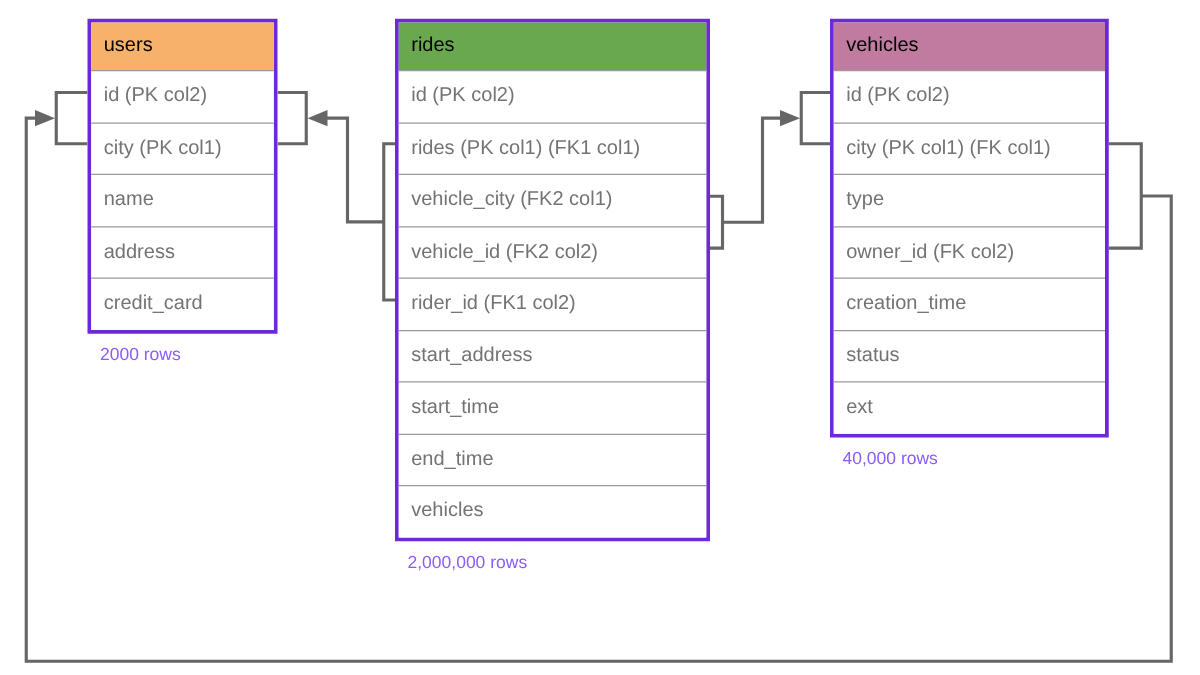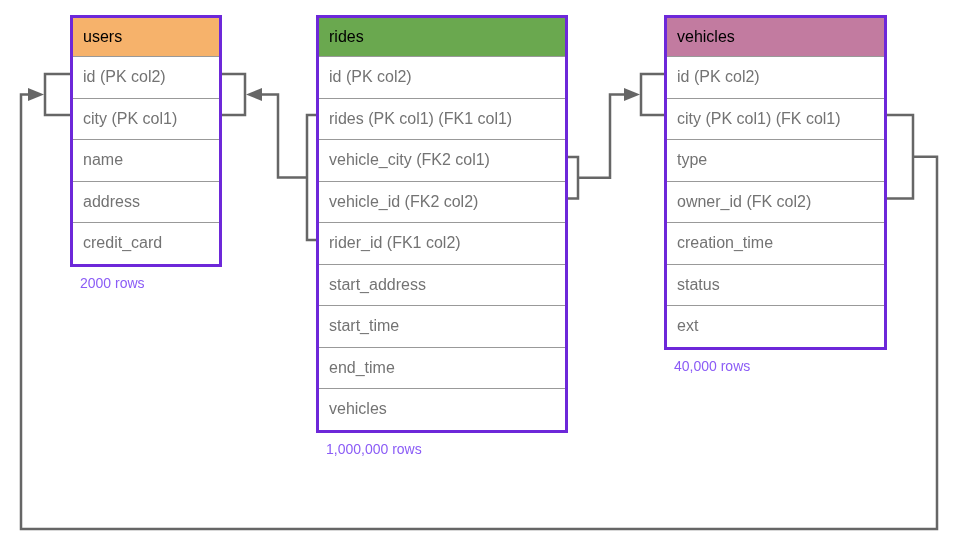--- a/index.html
+++ b/index.html
@@ -119,21 +119,21 @@
       <div class="tbl-row">id (PK col2)</div>
       <div class="tbl-row">rides (PK col1) (FK1 col1)</div>
       <div class="tbl-row">vehicle_city (FK2 col1)</div>
       <div class="tbl-row">vehicle_id (FK2 col2)</div>
       <div class="tbl-row">rider_id (FK1 col2)</div>
       <div class="tbl-row">start_address</div>
       <div class="tbl-row">start_time</div>
       <div class="tbl-row">end_time</div>
       <div class="tbl-row">vehicles</div>
     </div>
-    <div class="row-count">1,000,000 rows</div>
+    <div class="row-count">2,000,000 rows</div>
   </div>
 
   <div class="table-wrap" style="left:664px; top:15px; width:223px;">
     <div class="db-table">
       <div class="tbl-header hdr-vehicles">
         <span>vehicles</span>
       </div>
       <div class="tbl-row">id (PK col2)</div>
       <div class="tbl-row">city (PK col1) (FK col1)</div>
       <div class="tbl-row">type</div>

